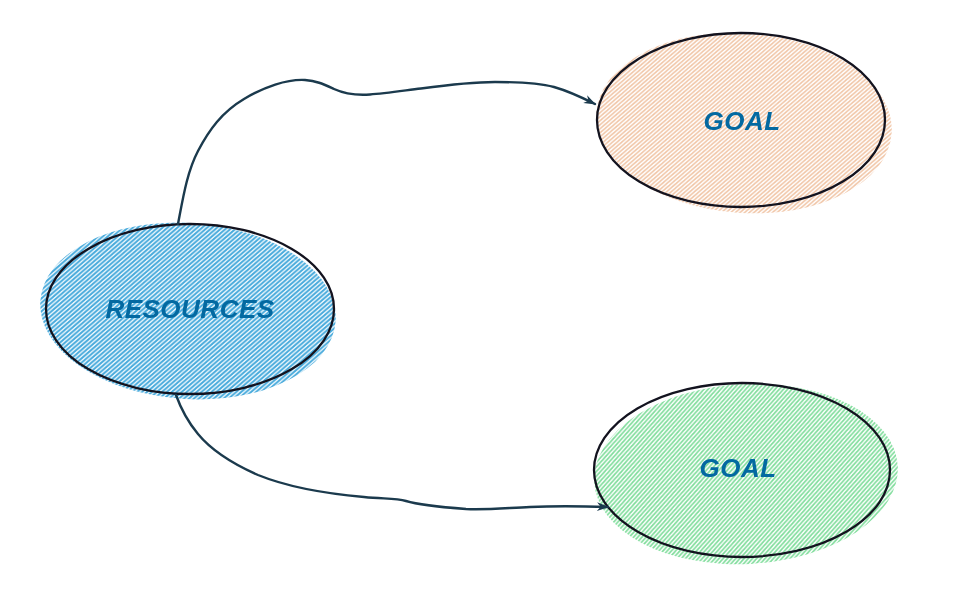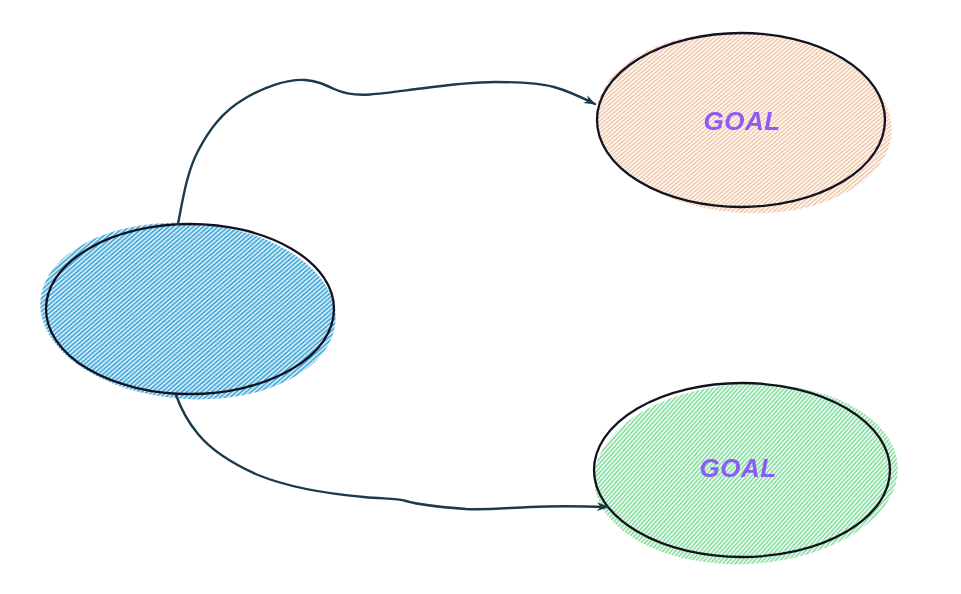--- a/index.html
+++ b/index.html
@@ -21,21 +21,21 @@
     top: 0;
   }
   .node-label {
     position: absolute;
     transform: translate(-50%, -50%);
     font-family: "Liberation Sans", sans-serif;
     font-weight: bold;
     font-style: italic;
     font-size: 26px;
     letter-spacing: 0.5px;
-    color: #8b5cf6;
+    color: #0369a1;
     white-space: nowrap;
     user-select: none;
   }
 </style>
 </head>
 <body>
 
 <div class="canvas">
 
   <svg width="961" height="594" viewBox="0 0 961 594" xmlns="http://www.w3.org/2000/svg">
@@ -87,18 +87,19 @@
                C 181,409 188,422 198,434
                C 212,451 233,464 258,475
                C 290,488 330,494 364,497
                C 384,499 396,498 406,501
                C 421,505.5 446,507.5 466,509
                C 486,510 506,508 530,507
                C 551,506 578,506 608,507" fill="none" stroke="#1b3a4d" stroke-width="2.4" stroke-linecap="round" marker-end="url(#arrowhead)"></path>
     </g>
   </svg>
 
+  <div class="node-label" style="left:190px; top:309px;">RESOURCES</div>
 
   <div class="node-label" style="left:742px; top:121px;">GOAL</div>
 
   <div class="node-label" style="left:738px; top:468px;">GOAL</div>
 
 </div>
 
 </body></html>

